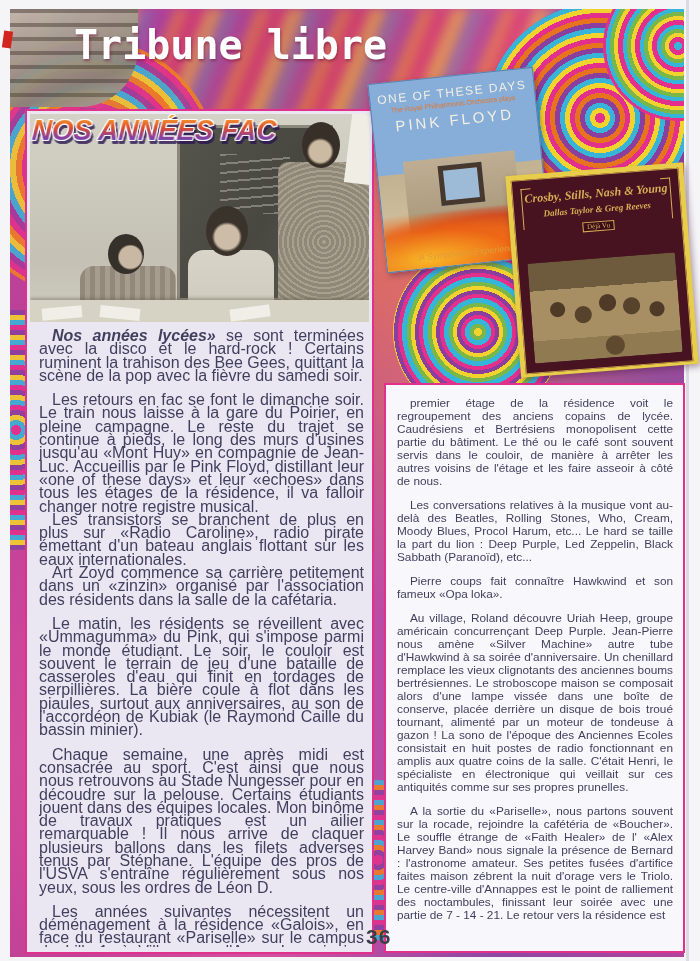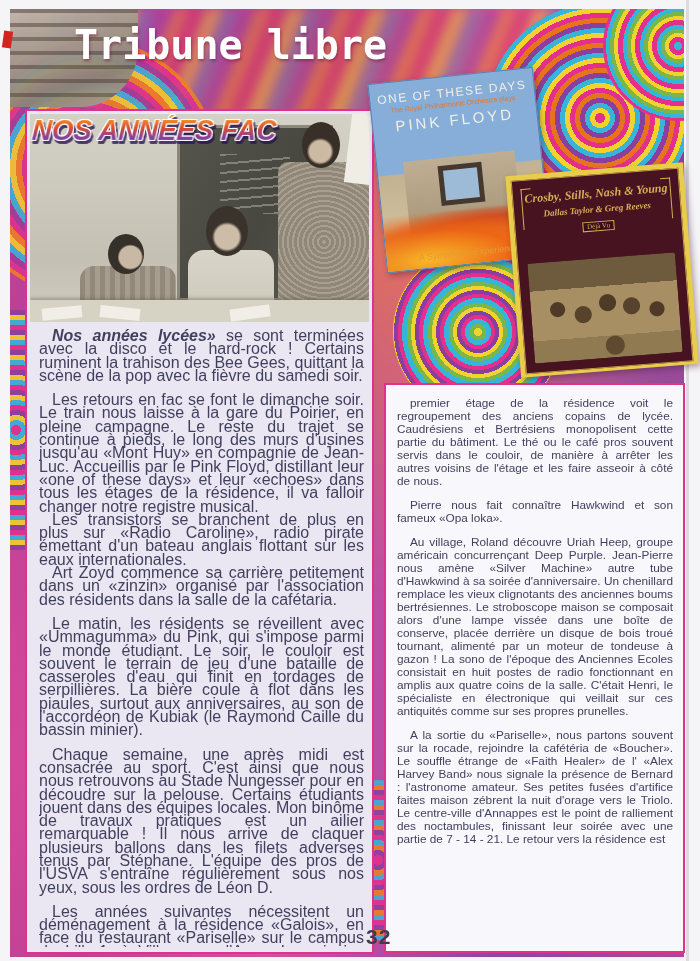--- a/index.html
+++ b/index.html
@@ -198,21 +198,22 @@
       <div class="c-orn r"></div>
       <div class="c-line1">Crosby, Stills, Nash &amp; Young</div>
       <div class="c-line2">Dallas Taylor &amp; Greg Reeves</div>
       <div class="c-tag">Déjà Vu</div>
       <div class="c-photo"></div>
     </div>
   </div>
 
   <div class="right-panel">
     <div class="coltext rtext">
-      <p>premier étage de la résidence voit le regroupement des anciens copains de lycée. Caudrésiens et Bertrésiens monopolisent cette partie du bâtiment. Le thé ou le café pros souvent servis dans le couloir, de manière à arrêter les autres voisins de l'étage et les faire asseoir à côté de nous.</p>
-      <p class="gap">Pierre nous fait connaître Hawkwind et son fameux «Opa loka».</p>
+      <p>premier étage de la résidence voit le regroupement des anciens copains de lycée. Caudrésiens et Bertrésiens monopolisent cette partie du bâtiment. Le thé ou le café sont souvent servis dans le couloir, de manière à arrêter les autres voisins de l'étage et les faire asseoir à côté de nous.</p>
+      <p class="gap">Les conversations relatives à la musique vont au-delà des Beatles, Rolling Stones, Who, Cream, Moody Blues, Procol Harum, etc... Le hard se taille la part du lion : Deep Purple, Led Zeppelin, Black Sabbath (Paranoïd), etc...</p>
+      <p class="gap">Pierre coups fait connaître Hawkwind et son fameux «Opa loka».</p>
       <p class="gap">Au village, Roland découvre Uriah Heep, groupe américain concurrençant Deep Purple. Jean-Pierre nous amène «Silver Machine» autre tube d'Hawkwind à sa soirée d'anniversaire. Un chenillard remplace les vieux clignotants des anciennes boums bertrésiennes. Le stroboscope maison se composait alors d'une lampe vissée dans une boîte de conserve, placée derrière un disque de bois troué tournant, alimenté par un moteur de tondeuse à gazon ! La sono de l'époque des Anciennes Ecoles consistait en huit postes de radio fonctionnant en amplis aux quatre coins de la salle. C'était Henri, le spécialiste en électronique qui veillait sur ces antiquités comme sur ses propres prunelles.</p>
       <p class="gap">A la sortie du «Pariselle», nous partons souvent sur la rocade, rejoindre la cafétéria de «Boucher». Le souffle étrange de «Faith Healer» de l' «Alex Harvey Band» nous signale la présence de Bernard : l'astronome amateur. Ses petites fusées d'artifice faites maison zébrent la nuit d'orage vers le Triolo. Le centre-ville d'Annappes est le point de ralliement des noctambules, finissant leur soirée avec une partie de 7 - 14 - 21. Le retour vers la résidence est</p>
     </div>
   </div>
 
-  <div class="pagenum">32</div>
+  <div class="pagenum">36</div>
 </div>
 
 </body></html>

